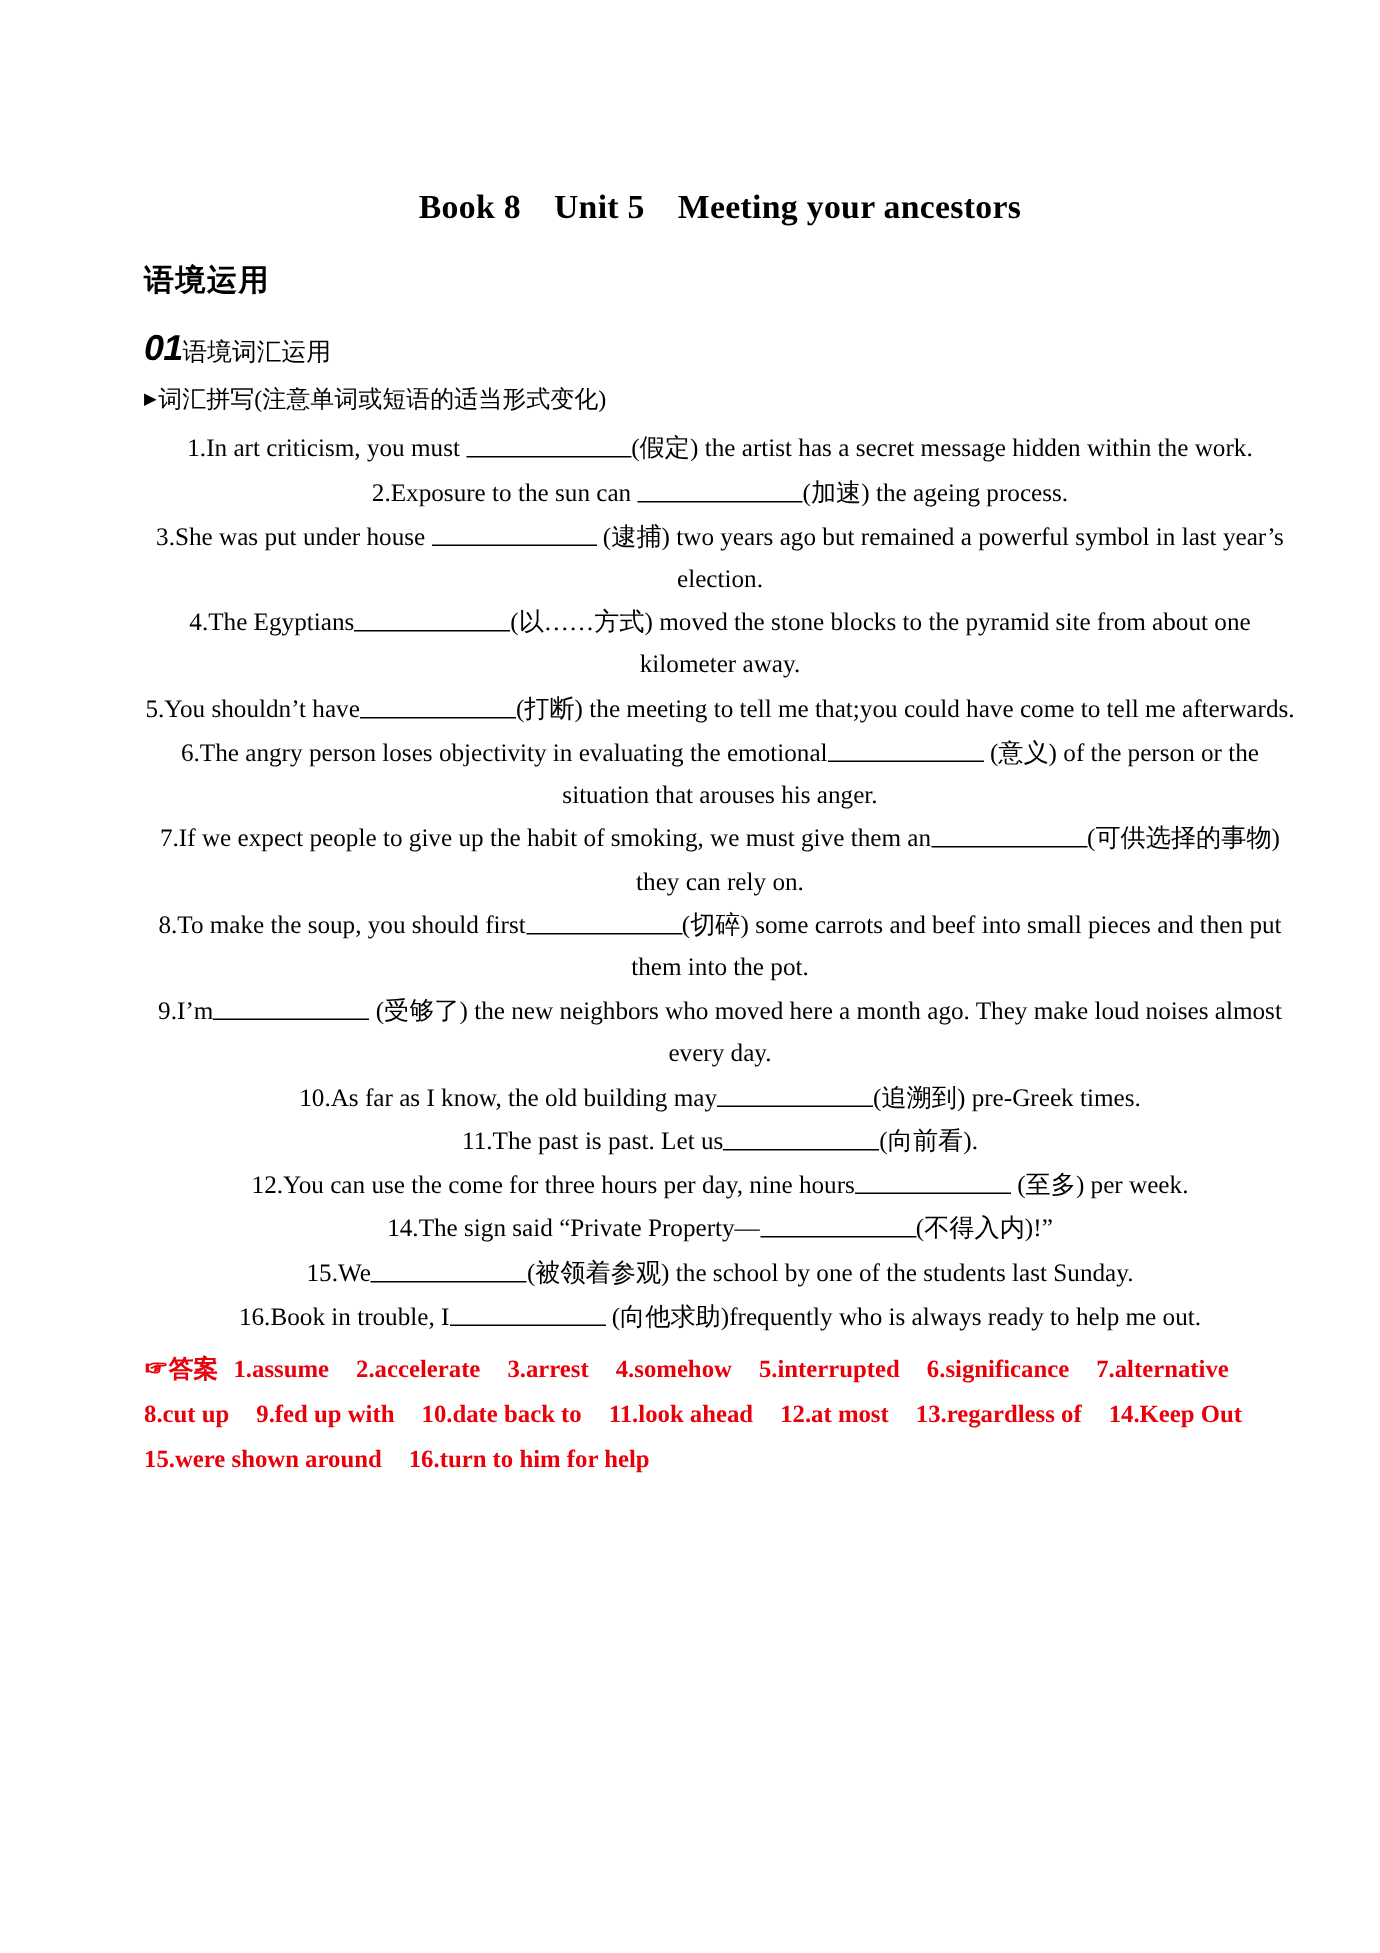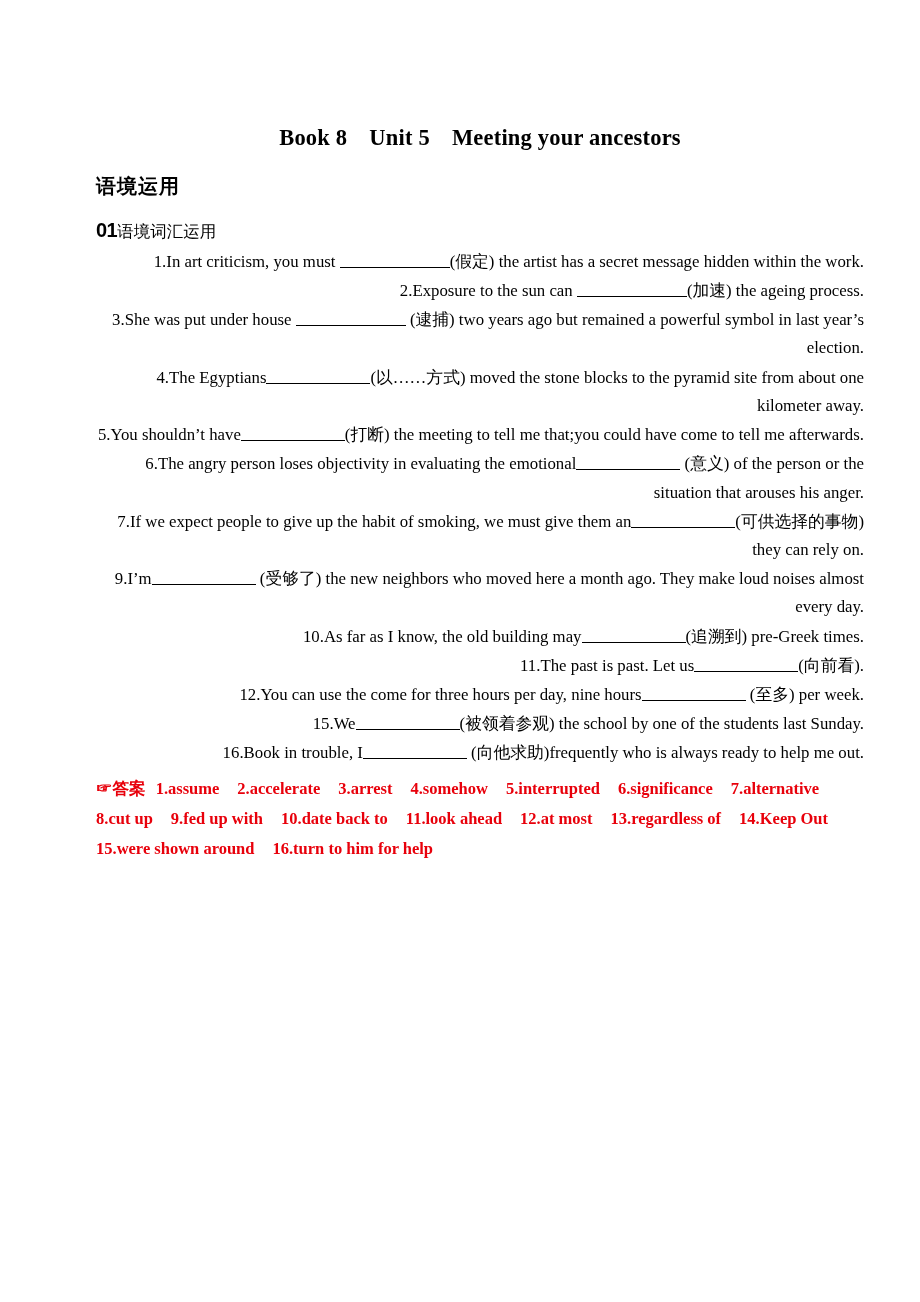--- a/index.html
+++ b/index.html
@@ -41,44 +41,45 @@
     text-align: left;
     margin: 18px 0 16px 0;
     letter-spacing: 1px;
     font-family: "Liberation Serif", "DejaVu Serif", serif;
   }
   .block-heading {
     margin: 0 0 4px 0;
     line-height: 1.4;
   }
   .block-num {
-    font-size: 20px;
+    font-size: 24px;
     font-weight: bold;
     font-family: "Liberation Sans", sans-serif;
     letter-spacing: -0.5px;
+    font-style: italic;
   }
   .block-label {
     font-size: 16.5px;
     text-align: right;
   }
   .sub-heading {
     font-size: 16px;
     margin: 6px 0 6px 0;
     line-height: 1.5;
   }
   .tri {
     font-size: 11px;
     vertical-align: 2px;
     margin-right: 1px;
   }
   .q {
     font-size: 16.8px;
     line-height: 1.68;
     margin: 0 0 1px 0;
-    text-align: right;
+    text-align: center;
   }
   .blank {
     display: inline-block;
     border-bottom: 1px solid #000;
     height: 0.95em;
     vertical-align: -1px;
   }
   .b-long { width: 110px; }
   .b-med { width: 104px; }
   .answers {
@@ -105,47 +106,52 @@
   <h1 class="doc-title">
     <span>Book 8</span><span class="sp"></span><span>Unit 5</span><span class="sp"></span><span>Meeting your ancestors</span>
   </h1>
 
   <h2 class="section-title">语境运用</h2>
 
   <div class="block-heading">
     <span class="block-num">01</span><span class="block-label">语境词汇运用</span>
   </div>
 
+  <div class="sub-heading">
+    <span class="tri">▶</span><span>词汇拼写(注意单词或短语的适当形式变化)</span>
+  </div>
 
   <div class="questions">
 
     <p class="q"><span>1.</span><span>In art criticism, you must </span><span class="blank b-long"></span><span>(假定)</span><span> the artist has a secret message hidden within the work.</span></p>
 
     <p class="q"><span>2.</span><span>Exposure to the sun can </span><span class="blank b-long"></span><span>(加速)</span><span> the ageing process.</span></p>
 
     <p class="q"><span>3.</span><span>She was put under house </span><span class="blank b-long"></span><span> (逮捕)</span><span> two years ago but remained a powerful symbol in last year’s election.</span></p>
 
     <p class="q"><span>4.</span><span>The Egyptians</span><span class="blank b-med"></span><span>(以……方式)</span><span> moved the stone blocks to the pyramid site from about one kilometer away.</span></p>
 
     <p class="q"><span>5.</span><span>You shouldn’t have</span><span class="blank b-med"></span><span>(打断)</span><span> the meeting to tell me that;you could have come to tell me afterwards.</span></p>
 
     <p class="q"><span>6.</span><span>The angry person loses objectivity in evaluating the emotional</span><span class="blank b-med"></span><span> (意义)</span><span> of the person or the situation that arouses his anger.</span></p>
 
     <p class="q"><span>7.</span><span>If we expect people to give up the habit of smoking, we must give them an</span><span class="blank b-med"></span><span>(可供选择的事物)</span><span> they can rely on.</span></p>
 
+    <p class="q"><span>8.</span><span>To make the soup, you should first</span><span class="blank b-med"></span><span>(切碎)</span><span> some carrots and beef into small pieces and then put them into the pot.</span></p>
 
     <p class="q"><span>9.</span><span>I’m</span><span class="blank b-med"></span><span> (受够了)</span><span> the new neighbors who moved here a month ago. They make loud noises almost every day.</span></p>
 
     <p class="q"><span>10.</span><span>As far as I know, the old building may</span><span class="blank b-med"></span><span>(追溯到)</span><span> pre-Greek times.</span></p>
 
     <p class="q"><span>11.</span><span>The past is past. Let us</span><span class="blank b-med"></span><span>(向前看)</span><span>.</span></p>
 
     <p class="q"><span>12.</span><span>You can use the come for three hours per day, nine hours</span><span class="blank b-med"></span><span> (至多)</span><span> per week.</span></p>
 
 
+    <p class="q"><span>14.</span><span>The sign said “Private Property—</span><span class="blank b-med"></span><span>(不得入内)</span><span>!”</span></p>
 
     <p class="q"><span>15.</span><span>We</span><span class="blank b-med"></span><span>(被领着参观)</span><span> the school by one of the students last Sunday.</span></p>
 
     <p class="q"><span>16.</span><span>Book in trouble, I</span><span class="blank b-med"></span><span> (向他求助)</span><span>frequently who is always ready to help me out.</span></p>
 
   </div>
 
   <div class="answers">
     <span class="ansrow">
       <span>☞</span><span class="ans-label">答案</span>

